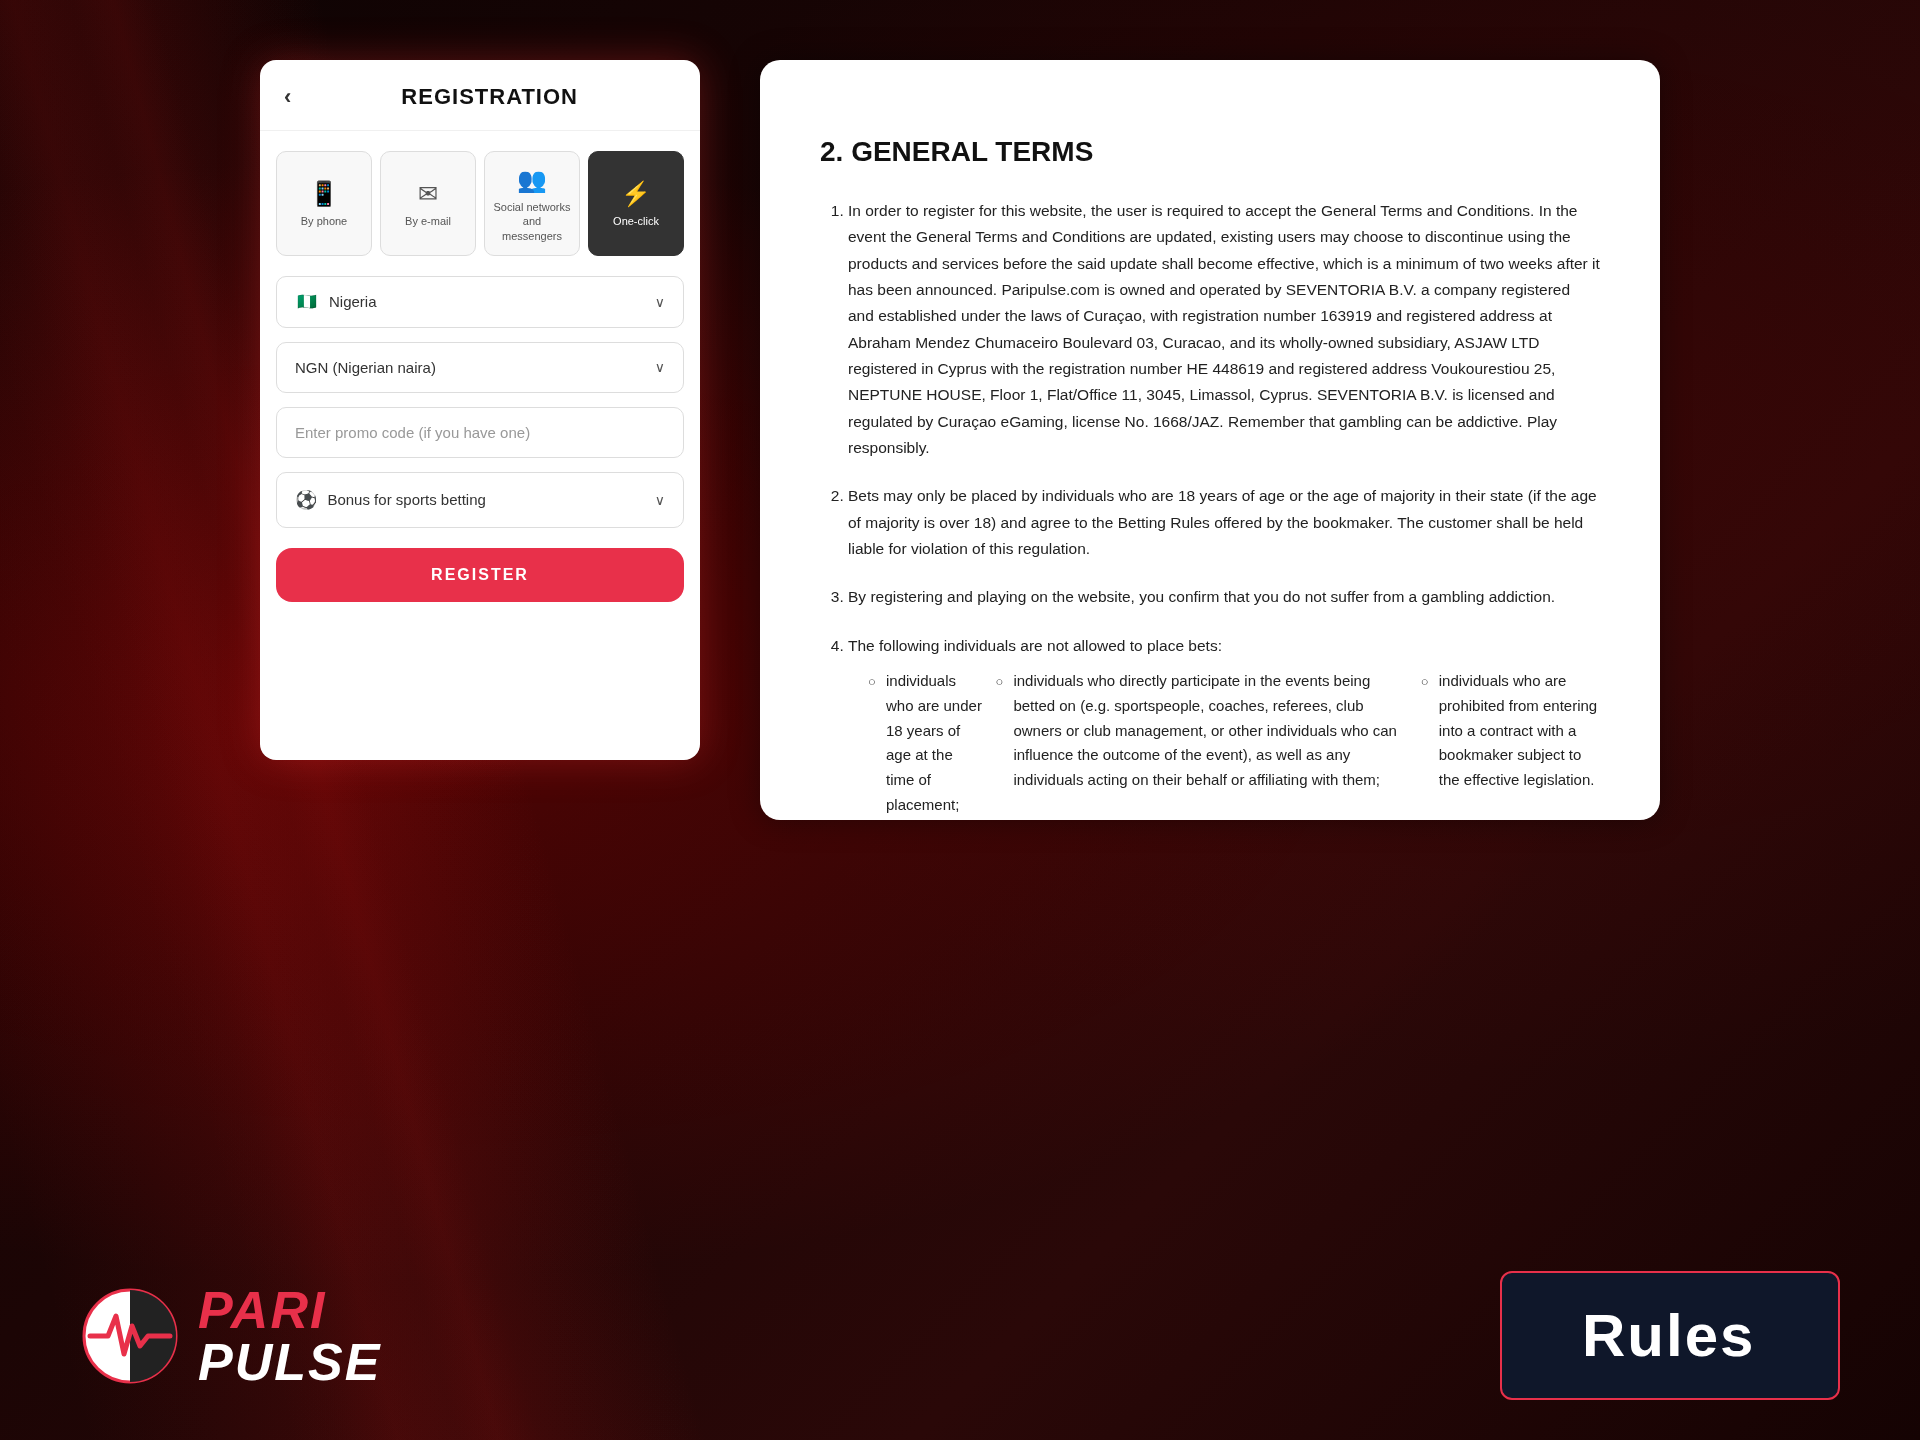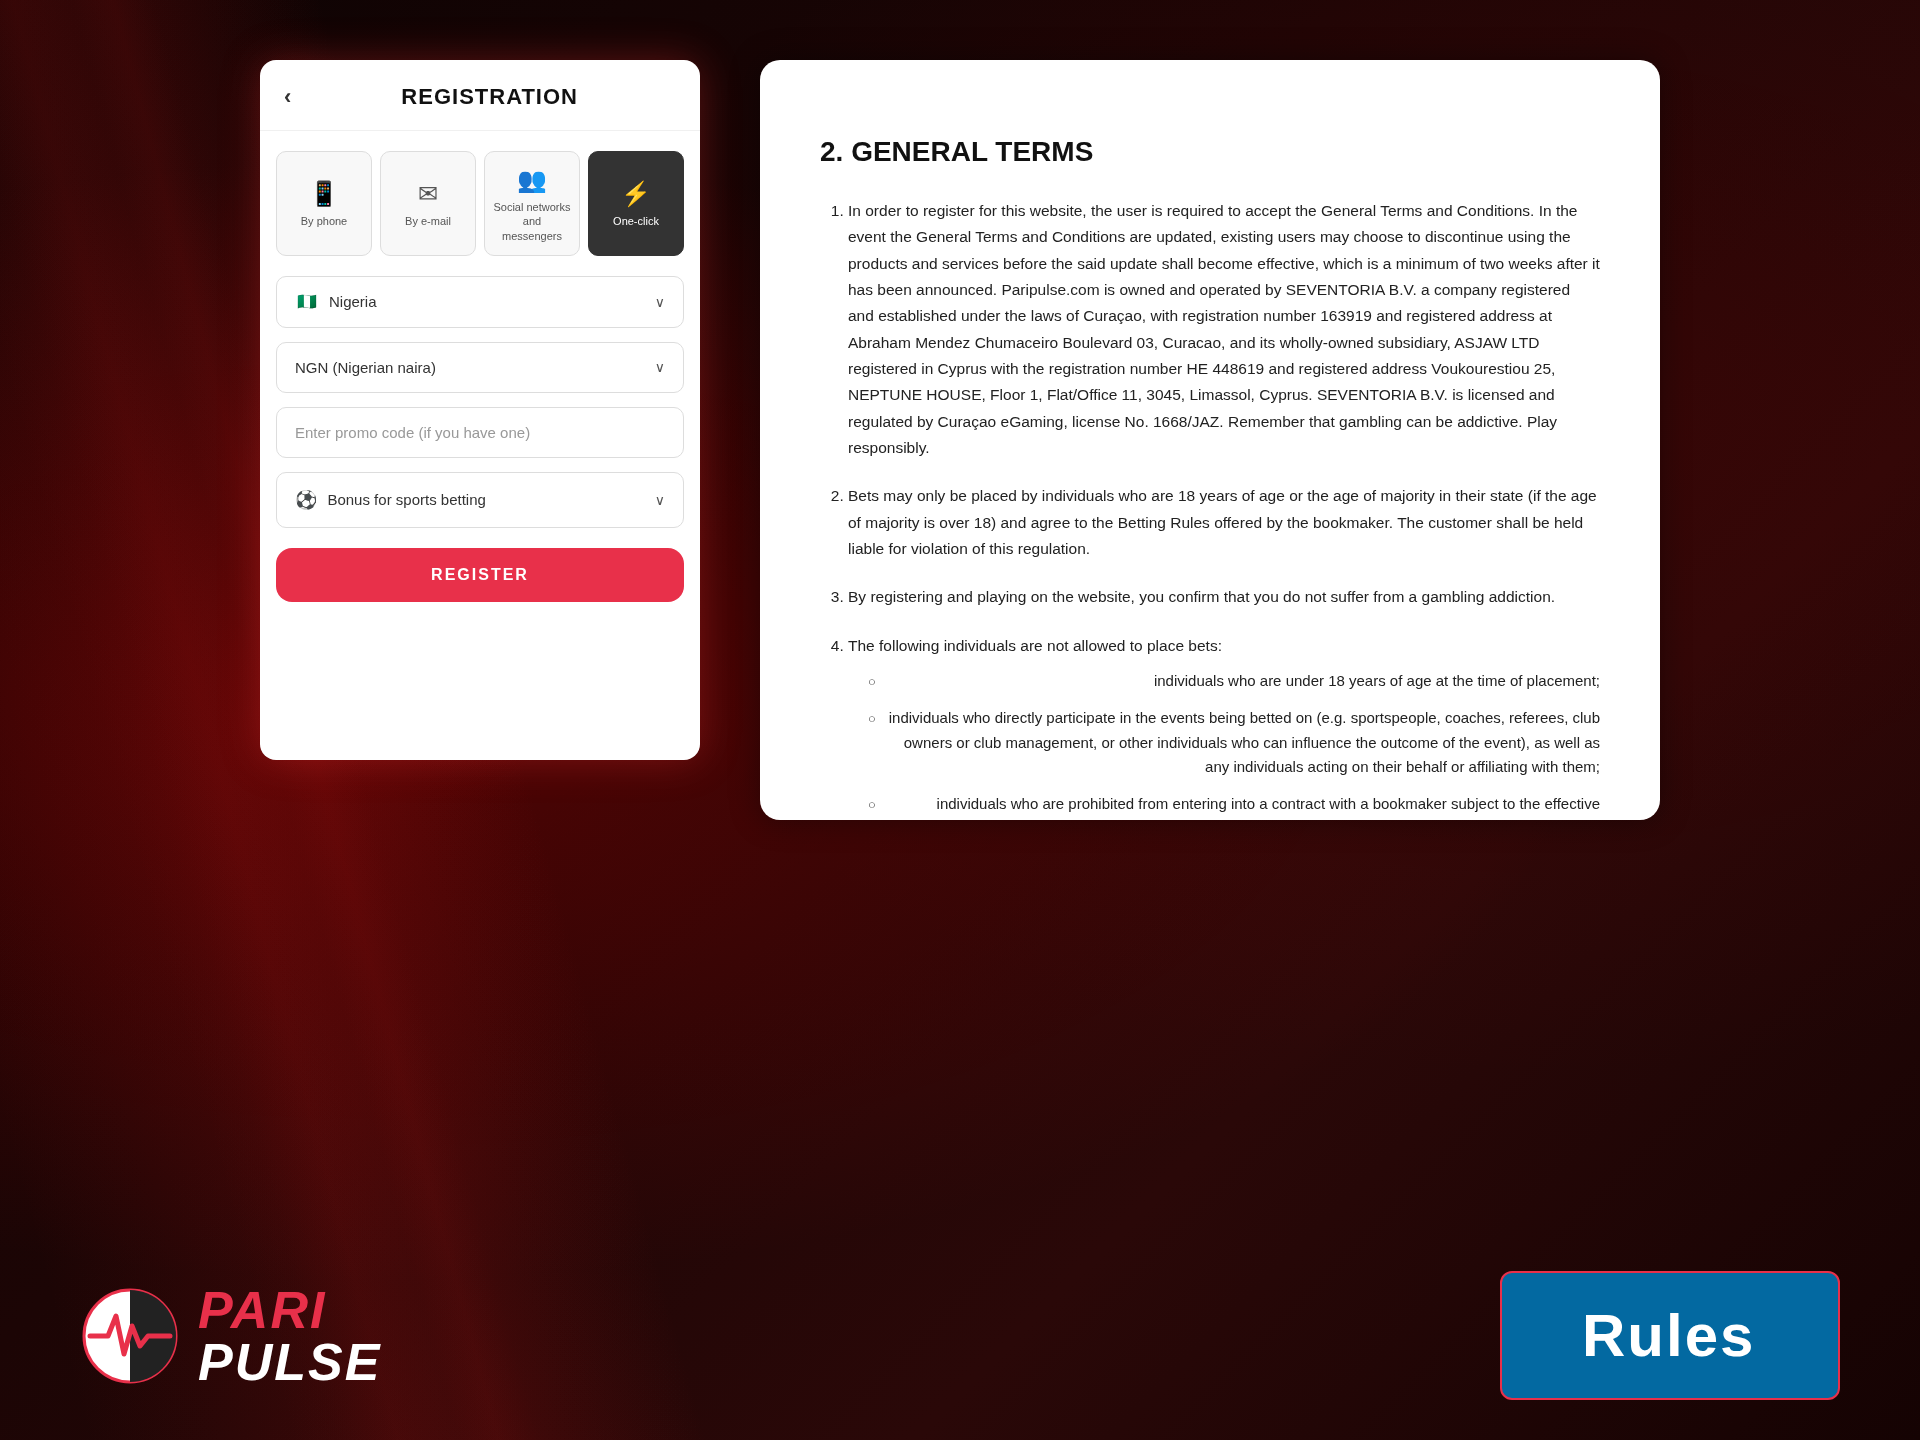--- a/index.html
+++ b/index.html
@@ -242,23 +242,22 @@
       font-size: 15.5px;
       line-height: 1.7;
       color: #222;
     }
 
     .rules-sub-list {
       list-style: none;
       padding-left: 20px;
       margin-top: 10px;
       display: flex;
-      flex-direction: column;
+      flex-direction: row;
       gap: 12px;
-      text-align: right;
     }
 
     .rules-sub-list li {
       font-size: 15px;
       line-height: 1.65;
       color: #222;
       position: relative;
       padding-left: 18px;
     }
 
@@ -313,21 +312,21 @@
     .logo-pulse {
       font-size: 52px;
       font-weight: 900;
       color: #ffffff;
       letter-spacing: 2px;
       font-style: italic;
     }
 
     
     .rules-badge {
-      background: #0369a1;
+      background: #0f172a;
       border: 2.5px solid #e8304a;
       border-radius: 12px;
       padding: 28px 80px;
       min-width: 340px;
       margin-left: 13px;
     }
 
     .rules-badge-text {
       font-size: 60px;
       font-weight: 900;

